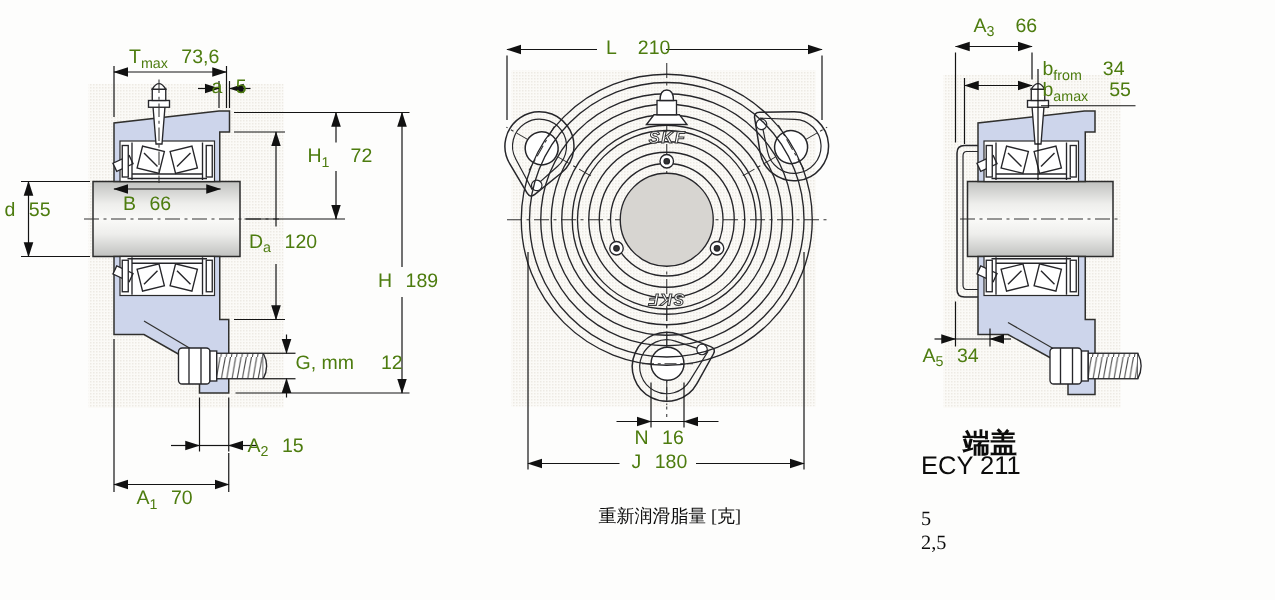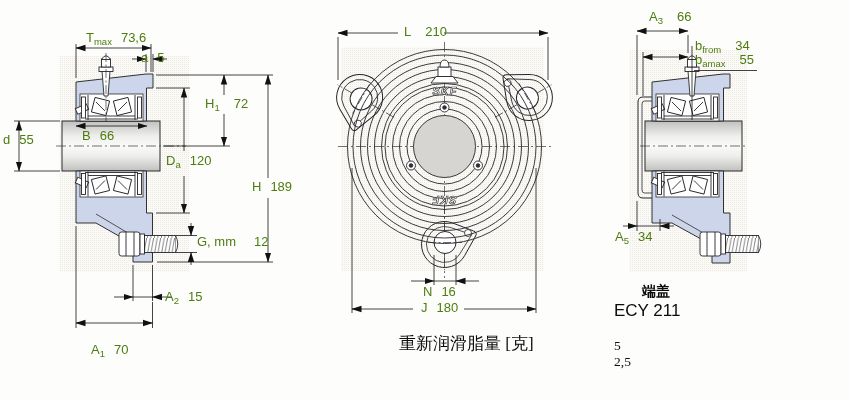--- a/index.html
+++ b/index.html
@@ -4,23 +4,23 @@
 <style>
   html,body{margin:0;padding:0;background:#fff;}
   #stage{position:relative;width:850px;height:400px;background:#fdfdfc;overflow:hidden;
          font-family:"Liberation Sans",sans-serif;color:#111;}
   #stage svg{position:absolute;left:0;top:0;}
   .dim{position:absolute;font-size:13px;line-height:13px;color:#4d7c0f;white-space:nowrap;}
   .dim .s{font-size:9.5px;position:relative;top:3px;}
   .dim .v{margin-left:9px;}
   .dim.wide .v{margin-left:14px;}
   .dim.xwide .v{margin-left:18px;text-align:center;}
-  .note-label{position:absolute;font-family:"Liberation Serif","DejaVu Serif",serif;font-size:17px;line-height:14px;color:#0c0c0c;white-space:nowrap;}
+  .note-label{position:absolute;font-family:"Liberation Serif","DejaVu Serif",serif;font-size:12px;line-height:14px;color:#0c0c0c;white-space:nowrap;}
   .note-value{position:absolute;font-family:"Liberation Serif","DejaVu Serif",serif;font-size:13.5px;color:#0c0c0c;}
-  .cover-label{position:absolute;font-family:"Liberation Serif","DejaVu Serif",serif;font-weight:bold;font-size:14px;color:#0c0c0c;padding-left:28px;}
+  .cover-label{position:absolute;font-family:"Liberation Serif","DejaVu Serif",serif;font-weight:bold;font-size:18px;color:#0c0c0c;padding-left:28px;}
   .cover-part{position:absolute;font-size:17px;color:#0c0c0c;}
   .skf{font-style:italic;font-weight:bold;font-size:11px;letter-spacing:1px;
        fill:#ffffff;stroke:#3a3a3a;stroke-width:0.7px;font-family:"Liberation Sans",sans-serif;}
 </style>
 </head>
 <body>
 
 <div id="stage">
 
 <svg width="850" height="400" viewBox="0 0 850 400">
@@ -237,21 +237,21 @@
 
 <div class="dim" style="left:86px;top:31px"><span class="b">T</span><span class="s">max</span><span class="v">73,6</span></div>
 <div class="dim" style="left:141px;top:51px"><span class="b">a</span><span class="s"></span><span class="v">5</span></div>
 <div class="dim wide" style="left:205px;top:97px"><span class="b">H</span><span class="s">1</span><span class="v">72</span></div>
 <div class="dim" style="left:3px;top:133px"><span class="b">d</span><span class="s"></span><span class="v">55</span></div>
 <div class="dim" style="left:82px;top:129px"><span class="b">B</span><span class="s"></span><span class="v">66</span></div>
 <div class="dim" style="left:166px;top:154px"><span class="b">D</span><span class="s">a</span><span class="v">120</span></div>
 <div class="dim" style="left:252px;top:180px"><span class="b">H</span><span class="s"></span><span class="v">189</span></div>
 <div class="dim xwide" style="left:197px;top:235px"><span class="b">G, mm</span><span class="s"></span><span class="v">12</span></div>
 <div class="dim" style="left:165px;top:290px"><span class="b">A</span><span class="s">2</span><span class="v">15</span></div>
-<div class="dim" style="left:91px;top:343px"><span class="b">A</span><span class="s">1</span><span class="v">70</span></div>
+<div class="dim" style="left:91px;top:325px"><span class="b">A</span><span class="s">1</span><span class="v">70</span></div>
 
 <div class="dim wide" style="left:404px;top:25px"><span class="b">L</span><span class="s"></span><span class="v">210</span></div>
 <div class="dim" style="left:423px;top:285px"><span class="b">N</span><span class="s"></span><span class="v">16</span></div>
 <div class="dim" style="left:421px;top:301px"><span class="b">J</span><span class="s"></span><span class="v">180</span></div>
 
 <div class="dim wide" style="left:649px;top:10px"><span class="b">A</span><span class="s">3</span><span class="v">66</span></div>
 <div class="dim wide" style="left:695px;top:39px"><span class="b">b</span><span class="s">from</span><span class="v">34</span></div>
 <div class="dim wide" style="left:695px;top:53px"><span class="b">b</span><span class="s">amax</span><span class="v">55</span></div>
 <div class="dim" style="left:615px;top:230px"><span class="b">A</span><span class="s">5</span><span class="v">34</span></div>
 

